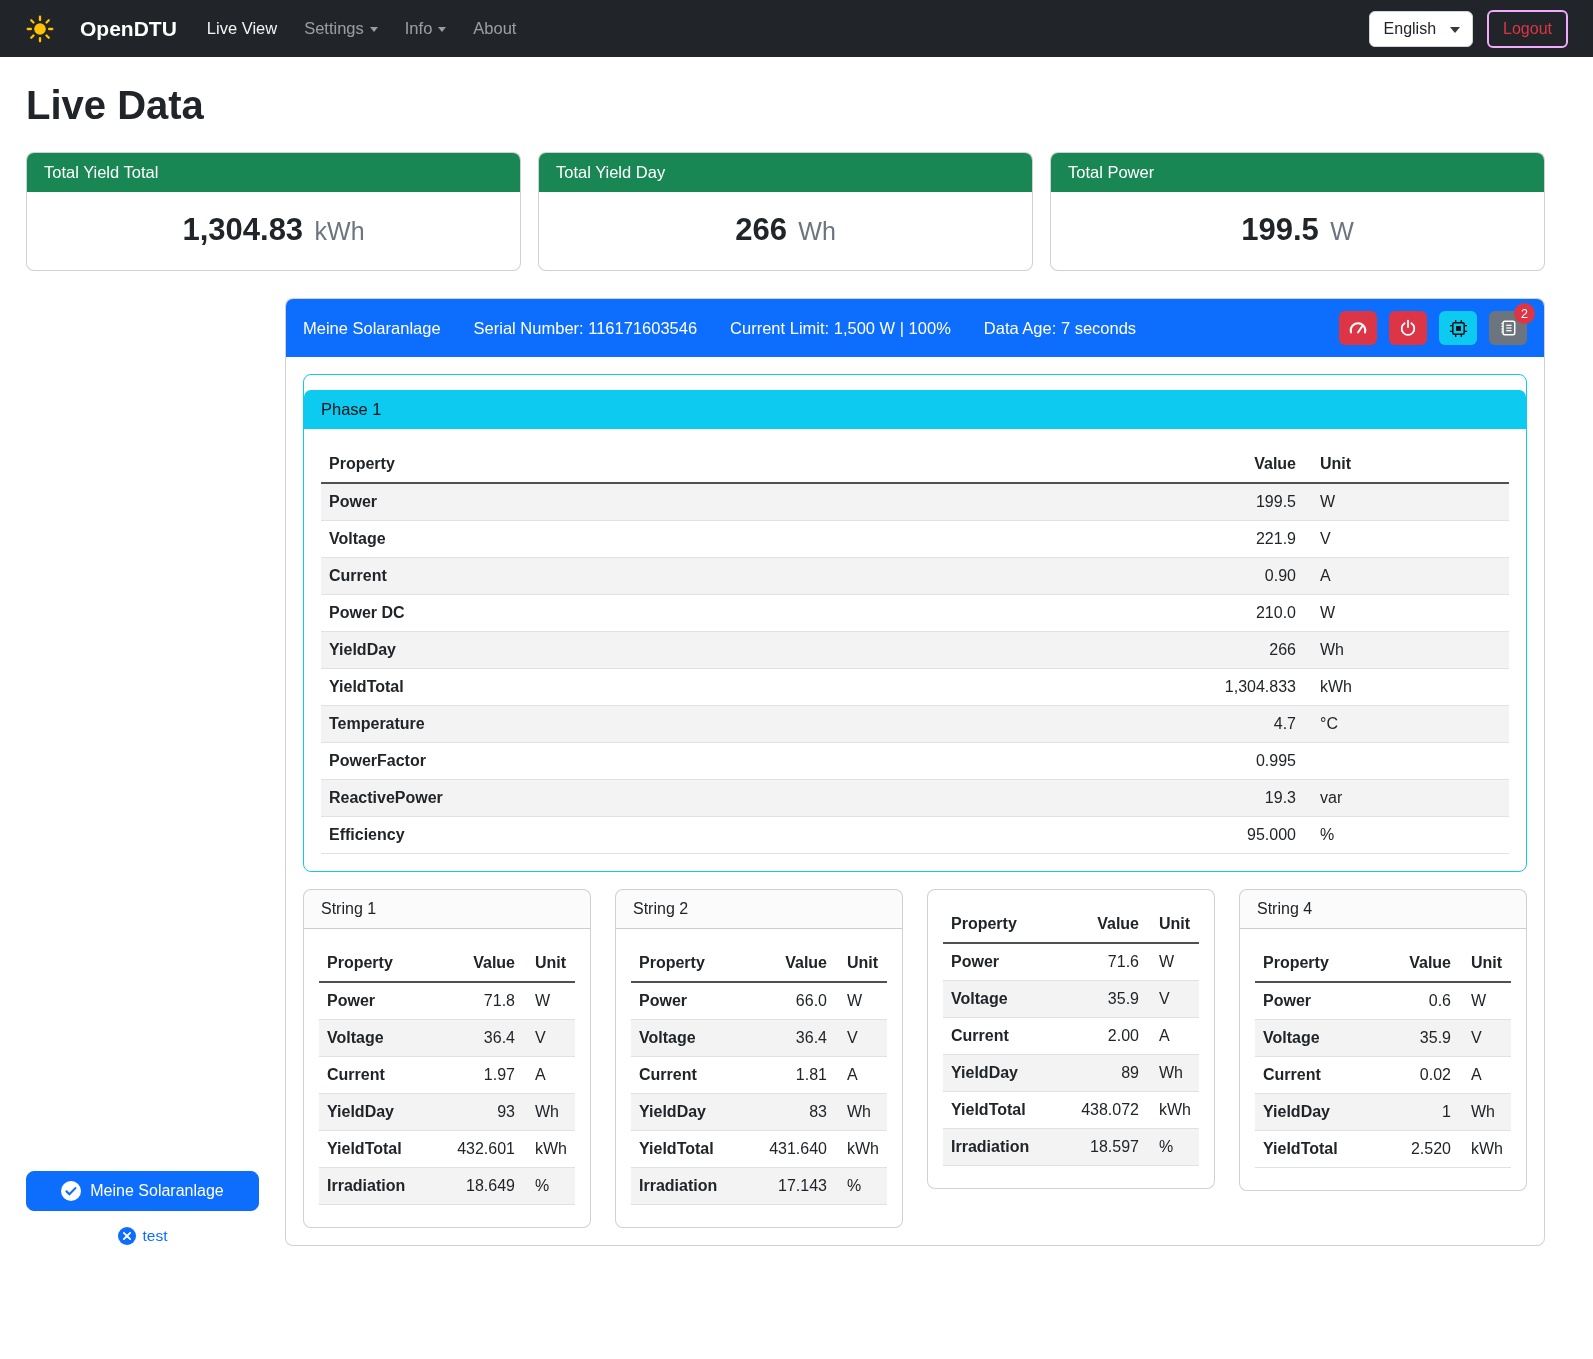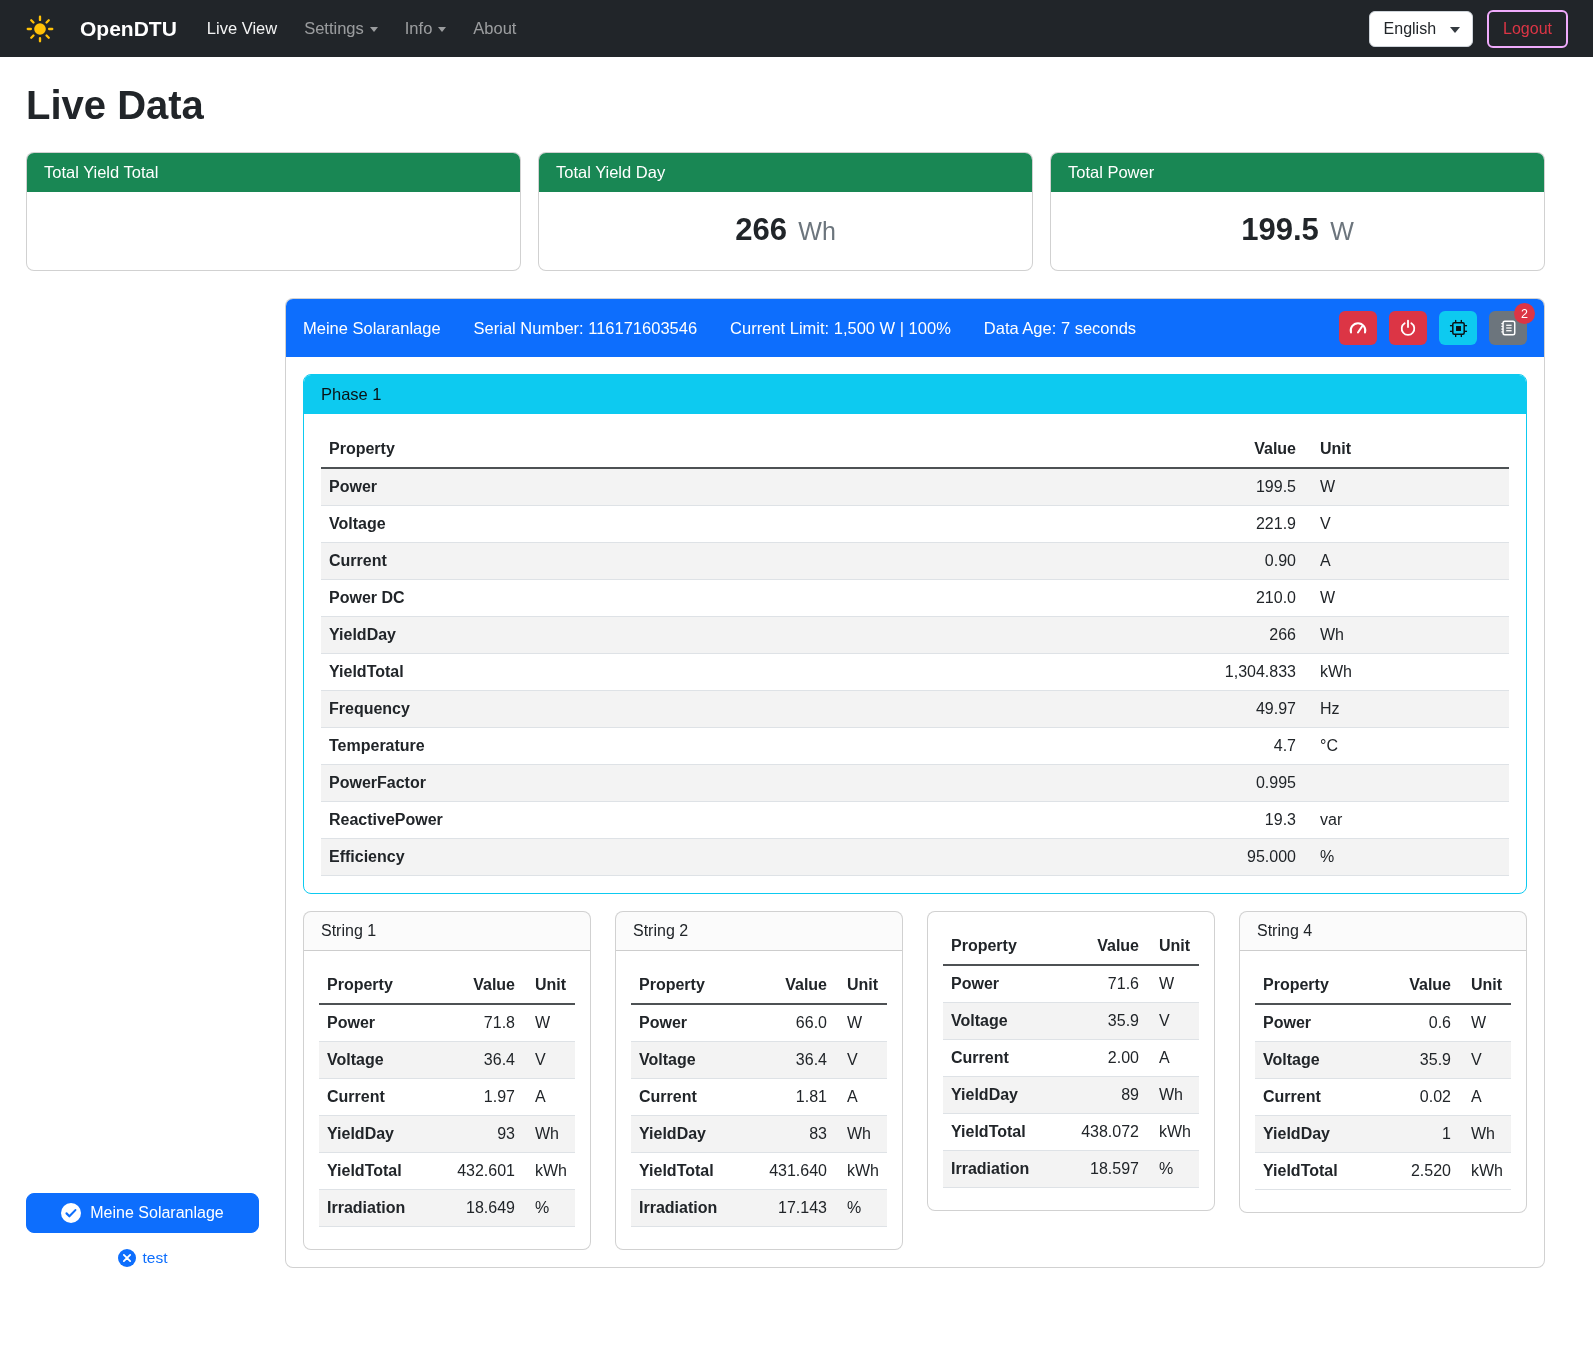--- a/index.html
+++ b/index.html
@@ -66,21 +66,21 @@
   .btn-cyan { background: #0dcaf0; }
   .btn-gray { background: #6c757d; }
   .count-badge { position: absolute; top: -8px; right: -8px; background: #dc3545;
     color: #fff; border-radius: 50%; min-width: 21px; height: 21px; font-size: 12.5px;
     display: flex; align-items: center; justify-content: center; }
   .main-body { padding: 17px; }
 
   
   .phase-card { border: 1px solid #0dcaf0; border-radius: 8px; margin-bottom: 17px; }
   .phase-hdr { background: #0dcaf0; color: #0a1316; padding: 10px 17px;
-    font-size: 16.5px; border-radius: 7px 7px 0 0; }
+    font-size: 16.5px; border-radius: 7px 7px 0 0; margin-top: 15px; }
   .phase-body { padding: 17px; }
 
   
   table.data { width: 100%; border-collapse: collapse; font-size: 16px; }
   .data th, .data td { padding: 9px 8px; border-bottom: 1px solid #dee2e6;
     text-align: left; }
   .data thead th { border-bottom: 2px solid #4d5154; }
   .data th.col-prop, .data thead th { font-weight: 700; }
   .data .col-val { text-align: right; }
   .phase-table .col-val { width: 145px; }
@@ -140,20 +140,24 @@
   </div>
 </nav>
 
 <div class="container">
 
   <h1 class="page-title">Live Data</h1>
 
   <div class="summary-row">
     <div class="summary-card">
       <div class="hdr">Total Yield Total</div>
+      <div class="bdy">
+        <span class="value">1,304.83</span>
+        <span class="unit">kWh</span>
+      </div>
     </div>
     <div class="summary-card">
       <div class="hdr">Total Yield Day</div>
       <div class="bdy">
         <span class="value">266</span>
         <span class="unit">Wh</span>
       </div>
     </div>
     <div class="summary-card">
       <div class="hdr">Total Power</div>
@@ -286,25 +290,20 @@
                     <th class="col-prop">YieldDay</th>
                     <td class="col-val">266</td>
                     <td class="col-unit">Wh</td>
                   </tr>
                   <tr>
                     <th class="col-prop">YieldTotal</th>
                     <td class="col-val">1,304.833</td>
                     <td class="col-unit">kWh</td>
                   </tr>
                   <tr>
-                    <th class="col-prop">Frequency</th>
-                    <td class="col-val">49.97</td>
-                    <td class="col-unit">Hz</td>
-                  </tr>
-                  <tr>
                     <th class="col-prop">Temperature</th>
                     <td class="col-val">4.7</td>
                     <td class="col-unit">°C</td>
                   </tr>
                   <tr>
                     <th class="col-prop">PowerFactor</th>
                     <td class="col-val">0.995</td>
                     <td class="col-unit"></td>
                   </tr>
                   <tr>

